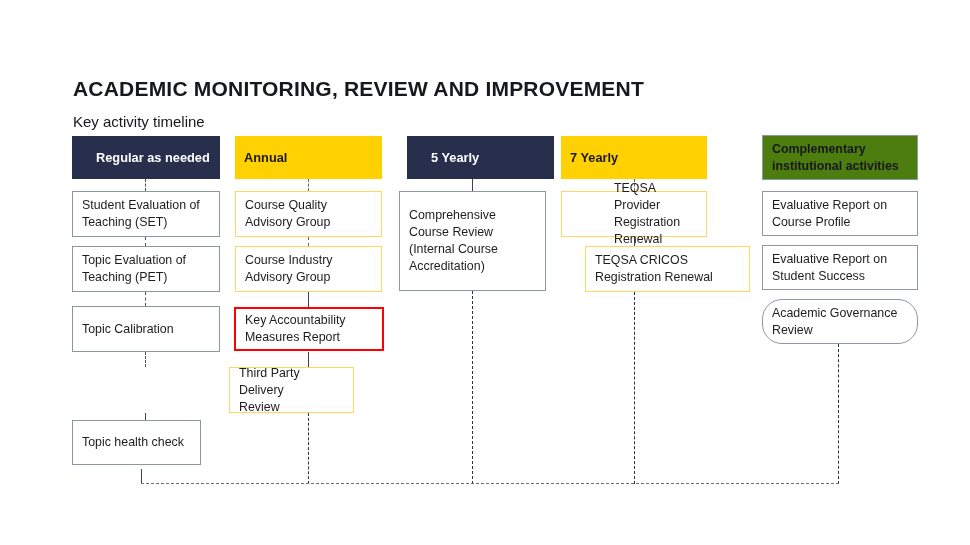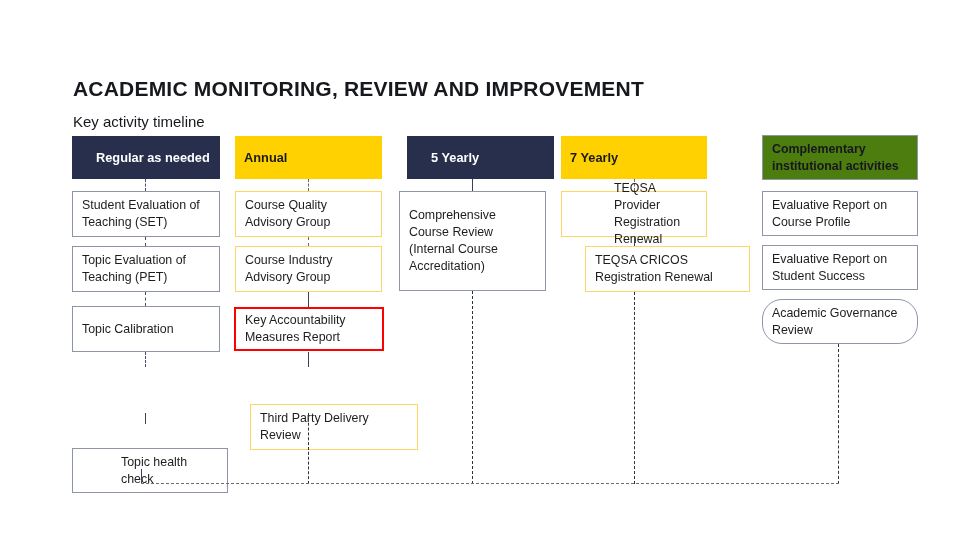--- a/index.html
+++ b/index.html
@@ -140,21 +140,21 @@
   </div>
   <div class="vconn navy" style="left:145px; top:292px; height:14px;"></div>
 
   <div class="node outline-navy" style="left:72px; top:306px; width:148px; height:46px;text-align:right;">
     <span class="node-text">Topic Calibration</span>
   </div>
   <div class="vconn navy" style="left:145px; top:352px; height:15px;"></div>
 
   <div class="vconn solid-navy" style="left:145px; top:413px; height:11px;"></div>
 
-  <div class="node outline-navy" style="left:72px; top:448px; width:156px; height:45px;padding-left:39px;">
+  <div class="node outline-navy" style="left:72px; top:420px; width:129px; height:45px;">
     <span class="node-text">Topic health check</span>
   </div>
   <div class="vconn solid-navy" style="left:141px; top:469px; height:15px;"></div>
 
   <div class="node header-yellow" style="left:235px; top:136px; width:147px; height:43px;">
     <span class="node-text">Annual</span>
   </div>
   <div class="vconn gold" style="left:308px; top:179px; height:12px;"></div>
 
   <div class="node outline-gold" style="left:235px; top:191px; width:147px; height:46px;">
@@ -168,21 +168,21 @@
 Advisory Group</span>
   </div>
   <div class="vconn solid-navy" style="left:308px; top:292px; height:15px;"></div>
 
   <div class="node outline-red" style="left:234px; top:307px; width:150px; height:44px;">
     <span class="node-text">Key Accountability
 Measures Report</span>
   </div>
   <div class="vconn solid-navy" style="left:308px; top:352px; height:15px;"></div>
 
-  <div class="node outline-gold" style="left:250px; top:367px; width:168px; height:46px;margin-top:37px;">
+  <div class="node outline-gold" style="left:229px; top:367px; width:125px; height:46px;">
     <span class="node-text">Third Party Delivery
 Review</span>
   </div>
   <div class="vconn dash-dark" style="left:308px; top:413px; height:71px;"></div>
 
   <div class="node header-navy" style="left:399px; top:136px; width:147px; height:43px;margin-left:8px;">
     <span class="node-text">5 Yearly</span>
   </div>
   <div class="vconn solid-navy" style="left:472px; top:179px; height:12px;"></div>
 

